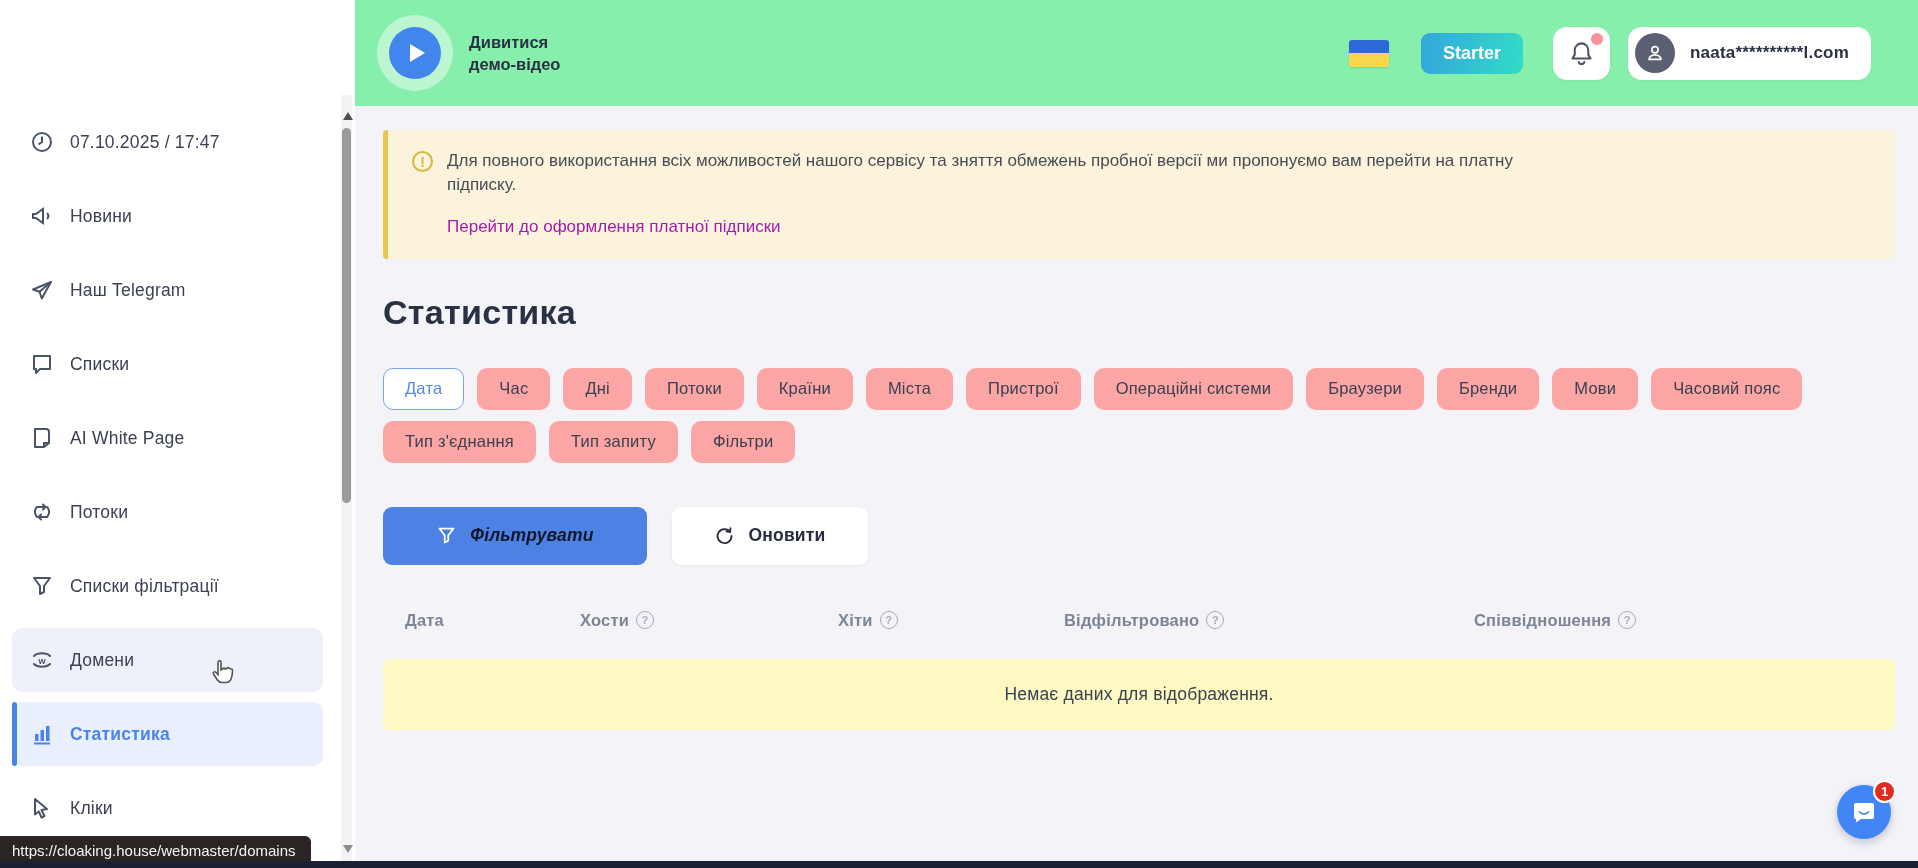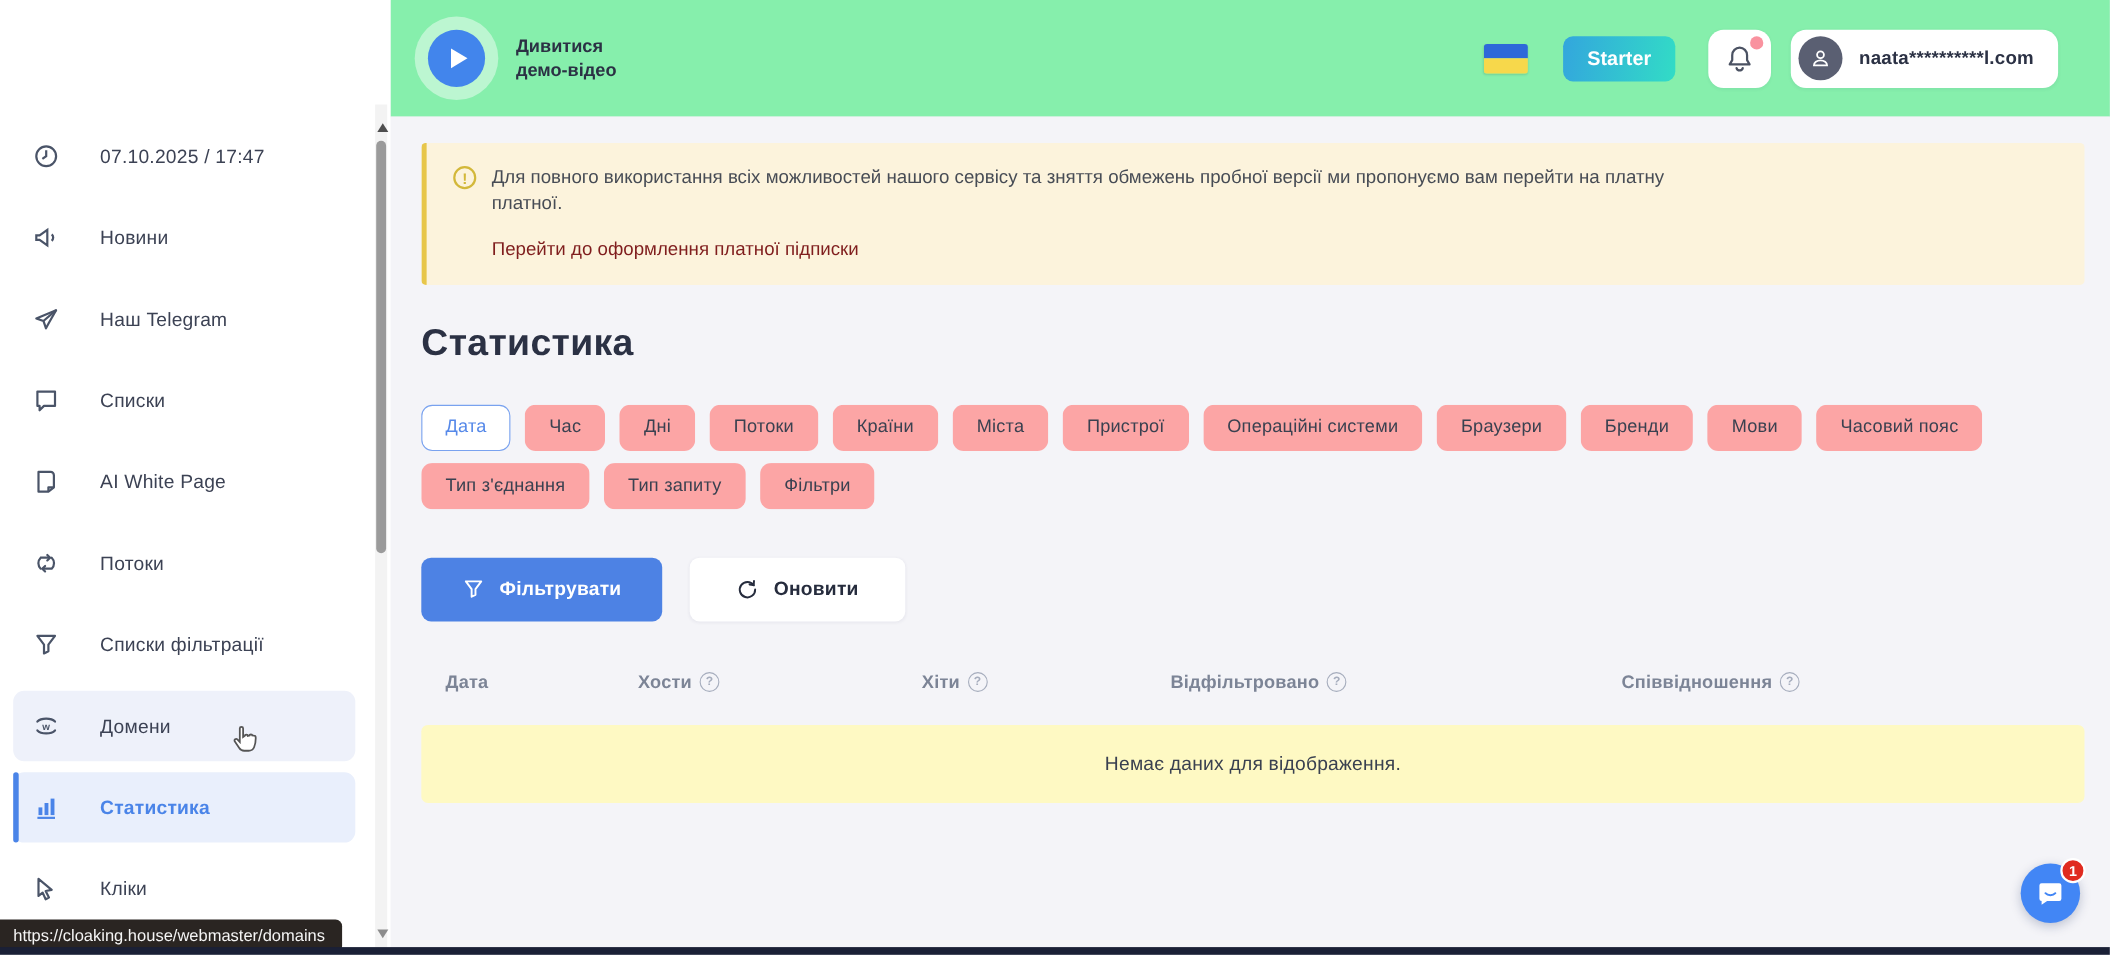--- a/index.html
+++ b/index.html
@@ -6,21 +6,21 @@
   html,body { width:1918px; height:868px; overflow:hidden; font-family:"Liberation Sans", sans-serif; background:#f4f4f8; cursor:default; }
 
   
   .sidebar { position:absolute; left:0; top:0; width:355px; height:868px; background:#ffffff; z-index:2; }
   .logo { position:absolute; left:26px; top:20px; display:flex; align-items:center; gap:12px; cursor:pointer; }
   .logo-text .line1 { font-size:26px; font-weight:700; color:#262c3e; letter-spacing:.2px; }
   .logo-text .line1 .accent { color:#3b82f0; }
   .logo-text .line2 { font-size:10.5px; letter-spacing:3.1px; color:#9aa0ab; font-weight:600; margin-top:3px; }
 
   .nav { position:absolute; left:0; top:110px; width:343px; }
-  .nav-item { height:64px; margin:0 20px 10px 12px; border-radius:10px; display:flex; align-items:center; padding-left:18px; gap:37px; cursor:pointer; position:relative; }
+  .nav-item { height:64px; margin:0 20px 10px 12px; border-radius:10px; display:flex; align-items:center; padding-left:18px; gap:16px; cursor:pointer; position:relative; }
   .nav-item .lbl { font-size:17.5px; color:#3c4254; font-weight:500; letter-spacing:.2px; }
   .nav-item svg { flex:0 0 auto; }
   .nav-item.hover { background:#eef1fa; }
   .nav-item.active { background:#e9effc; }
   .nav-item.active .lbl { color:#4a84e8; font-weight:600; }
   .nav-item.active::before { content:""; position:absolute; left:0; top:0; bottom:0; width:5px; background:#4a84e8; border-radius:4px; }
   .nav-item.datetime { cursor:default; }
 
   
   .sb-track { position:absolute; left:341px; top:95px; width:11px; height:766px; background:#f3f3f3; }
@@ -52,32 +52,32 @@
   .avatar { width:40px; height:40px; border-radius:50%; background:#5a5f72; display:flex; align-items:center; justify-content:center; }
   .account .email { font-size:17px; font-weight:700; color:#2b3144; letter-spacing:.2px; }
 
   
   .content { position:absolute; left:355px; top:106px; width:1563px; height:755px; background:#f4f4f8; padding:24px 23px 0 28px; }
 
   .banner { background:#fcf3dc; border-left:5px solid #e7c64a; border-radius:4px; padding:19px 30px 22px 24px; }
   .banner-row { display:flex; gap:14px; }
   .warn-icon { flex:0 0 auto; width:21px; height:21px; border:2.5px solid #d3b83a; border-radius:50%; color:#d3b83a; font-weight:700; font-size:14px; text-align:center; line-height:19px; margin-top:2px; }
   .banner-text { font-size:17px; color:#474c55; line-height:1.4; }
-  .banner-link { display:inline-block; margin:20px 0 0 35px; font-size:17px; color:#7f1d1d; cursor:pointer; text-decoration:none; }
+  .banner-link { display:inline-block; margin:20px 0 0 35px; font-size:17px; color:#a21caf; cursor:pointer; text-decoration:none; }
 
   .page-title { margin-top:34px; font-size:34px; font-weight:800; color:#2b3144; letter-spacing:.3px; }
 
   .chips-row { display:flex; gap:13px; margin-top:36px; }
   .chips-row.second { margin-top:11px; }
   .chip { height:42px; padding:0 21px; display:flex; align-items:center; background:#fca5a5; border-radius:10px; font-size:16.5px; color:#3a4150; cursor:pointer; border:1.5px solid transparent; letter-spacing:.2px; }
   .chip.active { background:#ffffff; border-color:#79a2ef; color:#5689e9; }
 
   .actions { display:flex; gap:25px; margin-top:44px; }
   .btn { height:58px; border:none; border-radius:9px; font-family:inherit; font-size:17.5px; font-weight:600; display:flex; align-items:center; justify-content:center; gap:13px; cursor:pointer; letter-spacing:.2px; }
-  .btn-filter { width:219px; background:#4d82e4; color:#ffffff; }
+  .btn-filter { width:264px; background:#4d82e4; color:#0f172a;font-style:italic; }
   .btn-refresh { width:196px; background:#ffffff; color:#262c3d; box-shadow:0 1px 3px rgba(30,40,90,.06); }
 
   .thead { position:relative; margin-top:46px; height:36px; }
   .th { position:absolute; top:0; display:flex; align-items:center; gap:7px; font-size:16.5px; font-weight:600; color:#7c8496; letter-spacing:.2px; }
   .help-icon { width:18px; height:18px; border:1.5px solid #a6adbd; border-radius:50%; color:#a6adbd; font-size:11px; font-weight:700; display:flex; align-items:center; justify-content:center; cursor:pointer; }
   .help-icon::after { content:"?"; }
 
   .empty-card { margin-top:12px; height:71px; background:#fef9c3; border-radius:6px; display:flex; align-items:center; justify-content:center; font-size:17.5px; color:#3a4150; letter-spacing:.2px; }
 
   
@@ -220,21 +220,21 @@
   </div>
 </header>
 
 <main class="content">
 
   <div class="banner">
     <div class="banner-row">
       <div class="warn-icon">!</div>
       <div class="banner-text">
         <span>Для повного використання всіх можливостей нашого сервісу та зняття обмежень пробної версії ми пропонуємо вам перейти на платну</span><br>
-        <span>платної.</span>
+        <span>підписку.</span>
       </div>
     </div>
     <a class="banner-link">Перейти до оформлення платної підписки</a>
   </div>
 
   <h1 class="page-title">Статистика</h1>
 
   <div class="chips-row">
     <div class="chip active">Дата</div>
     <div class="chip">Час</div>

